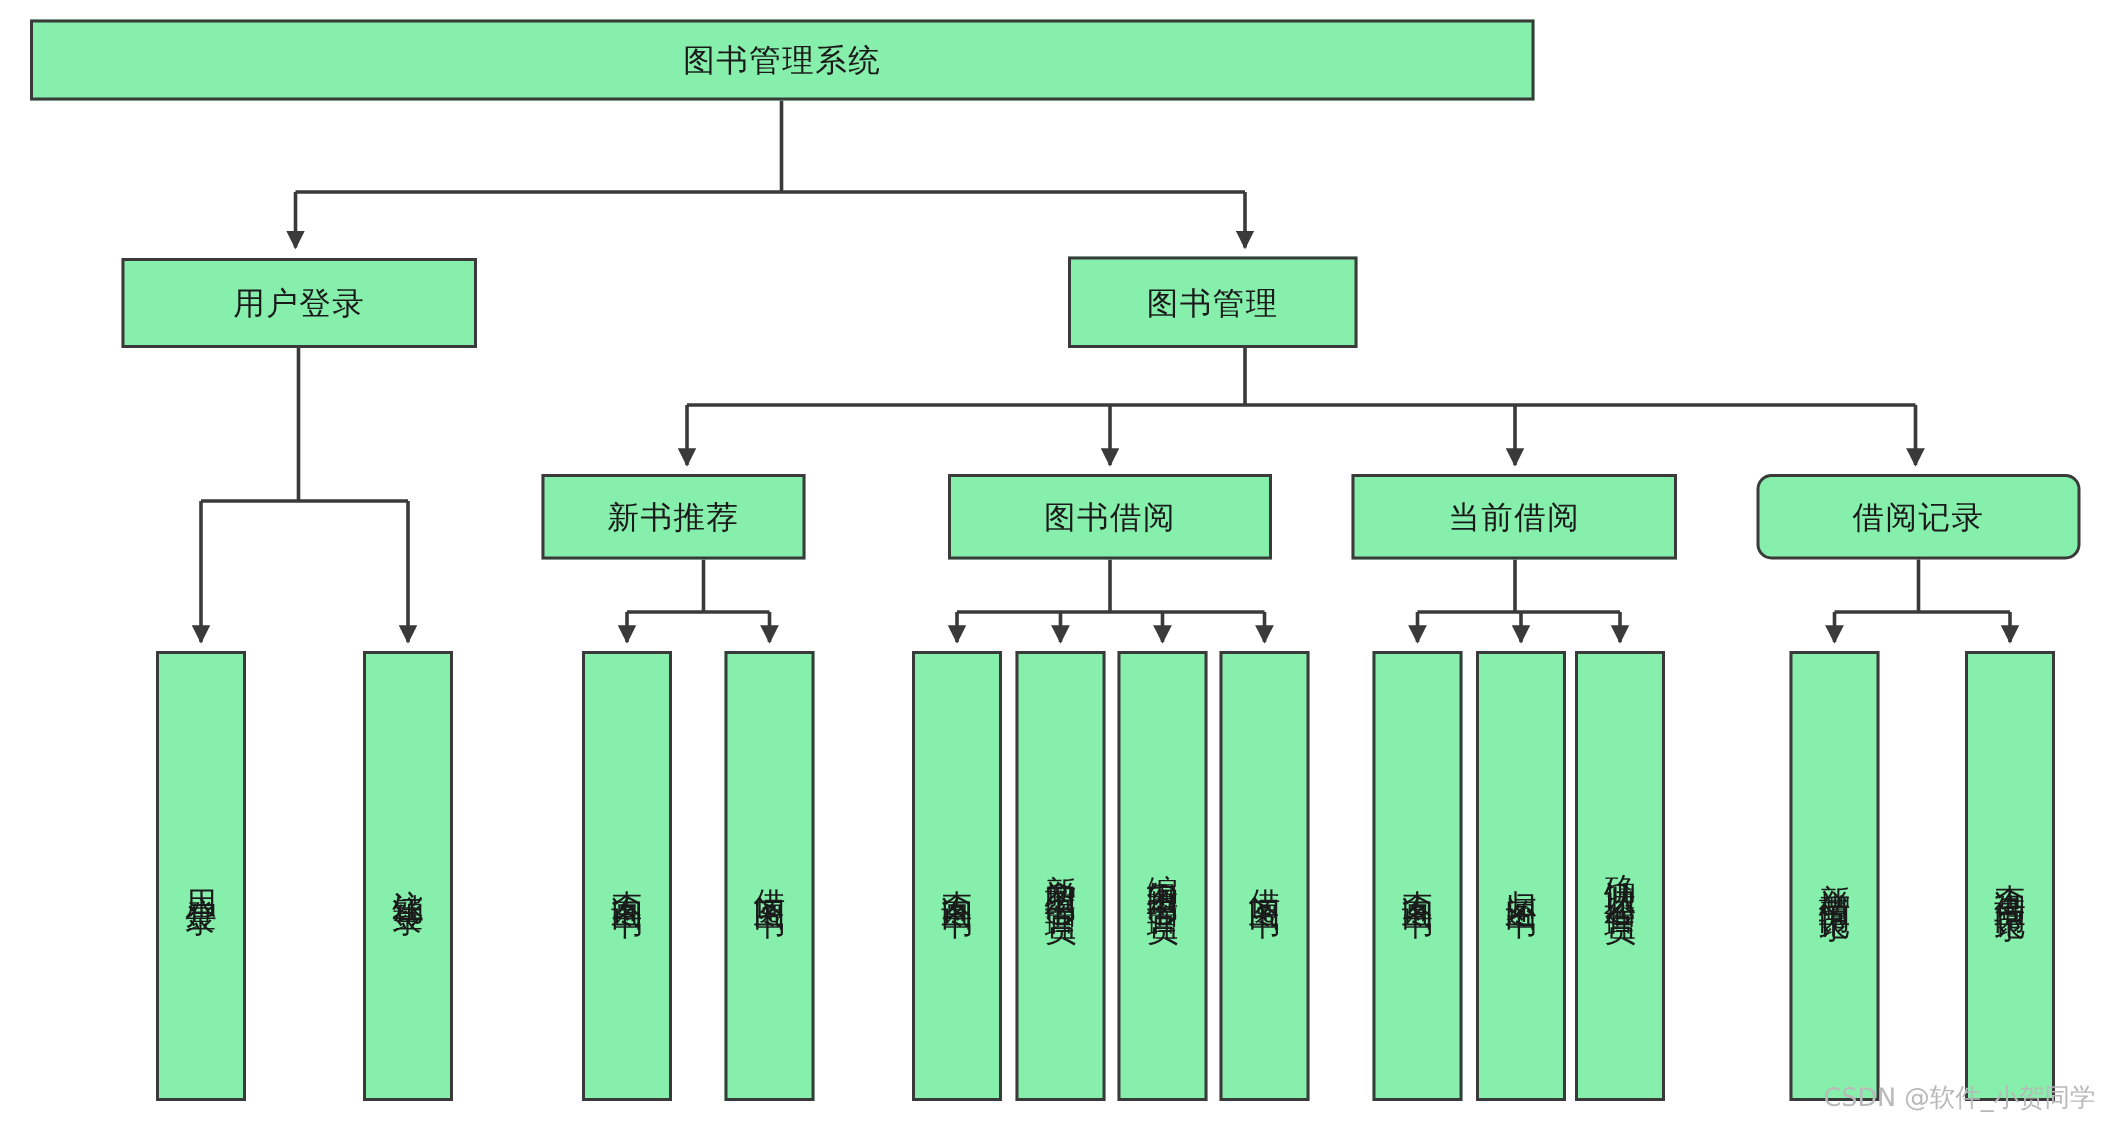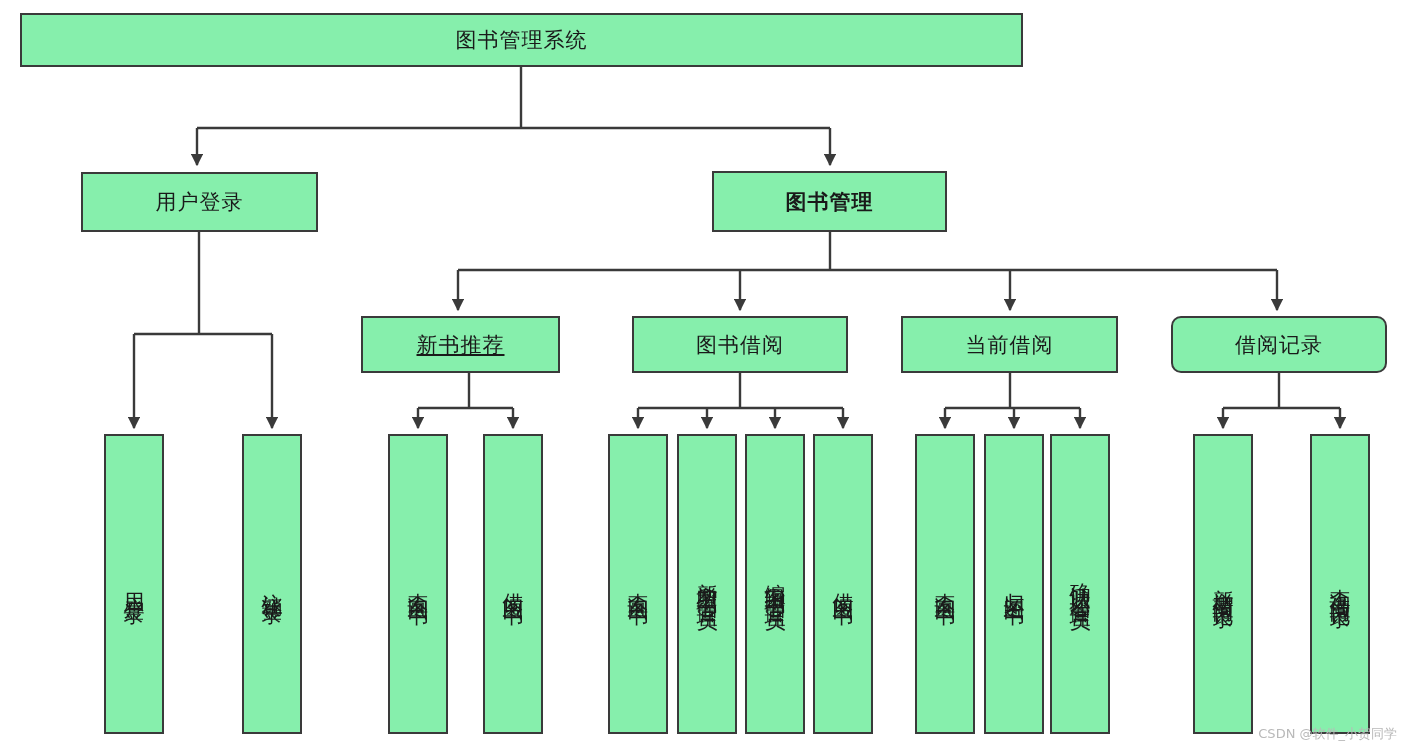--- a/index.html
+++ b/index.html
@@ -50,21 +50,21 @@
     white-space: nowrap;
     letter-spacing: 4px;
   }
   .node .htext {
     white-space: nowrap;
   }
   #watermark {
     position: absolute;
     right: 8px;
     bottom: 4px;
-    font-size: 13px;
+    font-size: 17px;
     color: #b9b9b9;
     z-index: 5;
     white-space: nowrap;
     font-family: "DejaVu Sans", "Liberation Sans", sans-serif;
   }
 </style>
 </head>
 <body>
 
 <div id="stage">
@@ -120,25 +120,25 @@
   </svg>
 
   <div class="node horiz" style="left:20px; top:13px; width:1003px; height:54px;">
     <span class="htext">图书管理系统</span>
   </div>
 
   <div class="node horiz" style="left:81px; top:172px; width:237px; height:60px;">
     <span class="htext">用户登录</span>
   </div>
 
-  <div class="node horiz" style="left:712px; top:171px; width:235px; height:61px;font-weight:bold;">
+  <div class="node horiz" style="left:712px; top:171px; width:193px; height:61px;">
     <span class="htext">图书管理</span>
   </div>
 
-  <div class="node horiz" style="left:361px; top:316px; width:199px; height:57px;text-decoration:underline;">
+  <div class="node horiz" style="left:361px; top:316px; width:176px; height:57px;">
     <span class="htext">新书推荐</span>
   </div>
 
   <div class="node horiz" style="left:901px; top:316px; width:217px; height:57px;">
     <span class="htext">当前借阅</span>
   </div>
 
   <div class="node horiz" style="left:632px; top:316px; width:216px; height:57px;">
     <span class="htext">图书借阅</span>
   </div>

